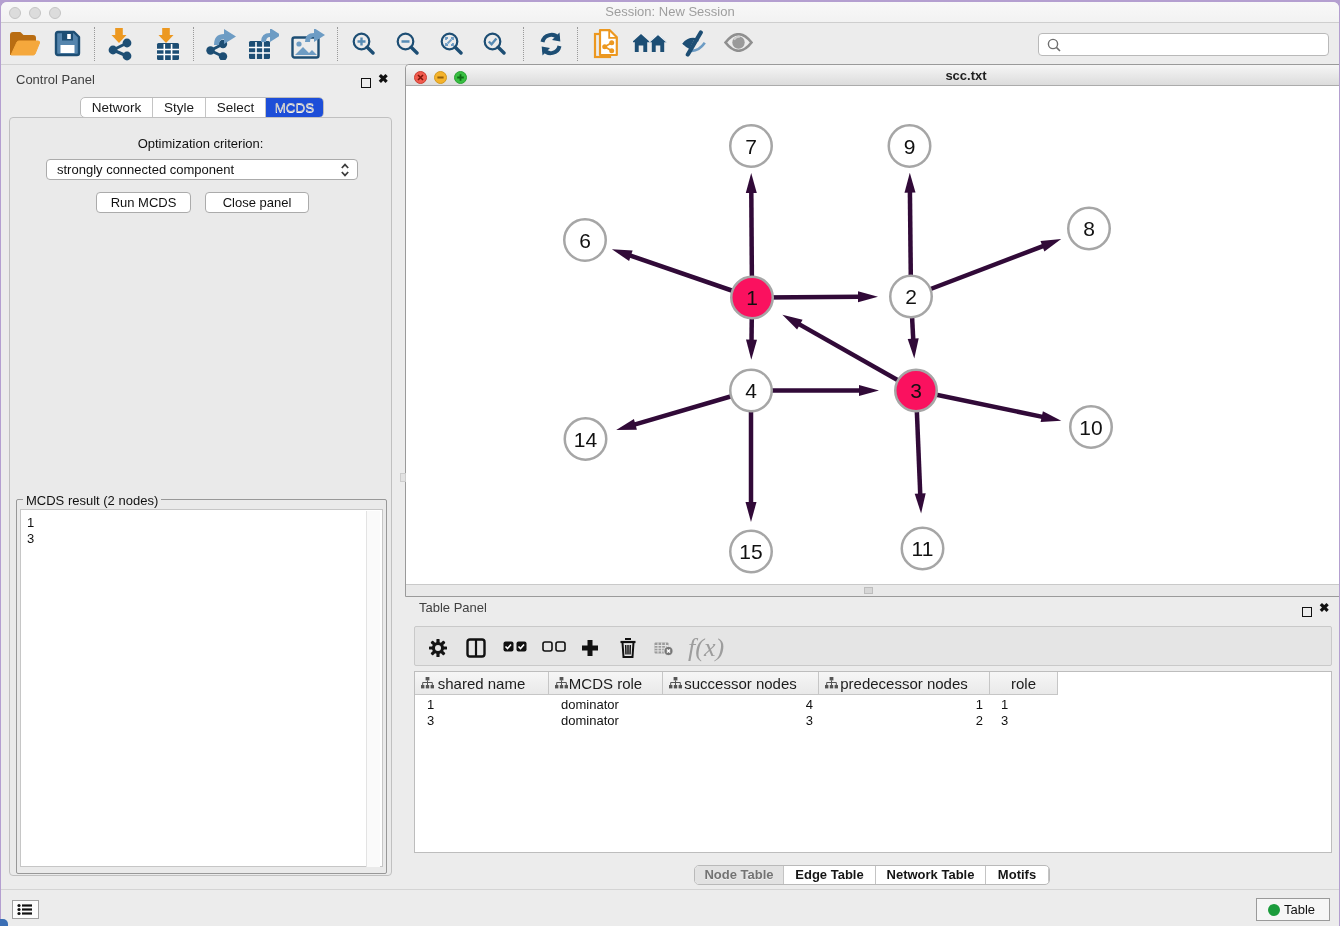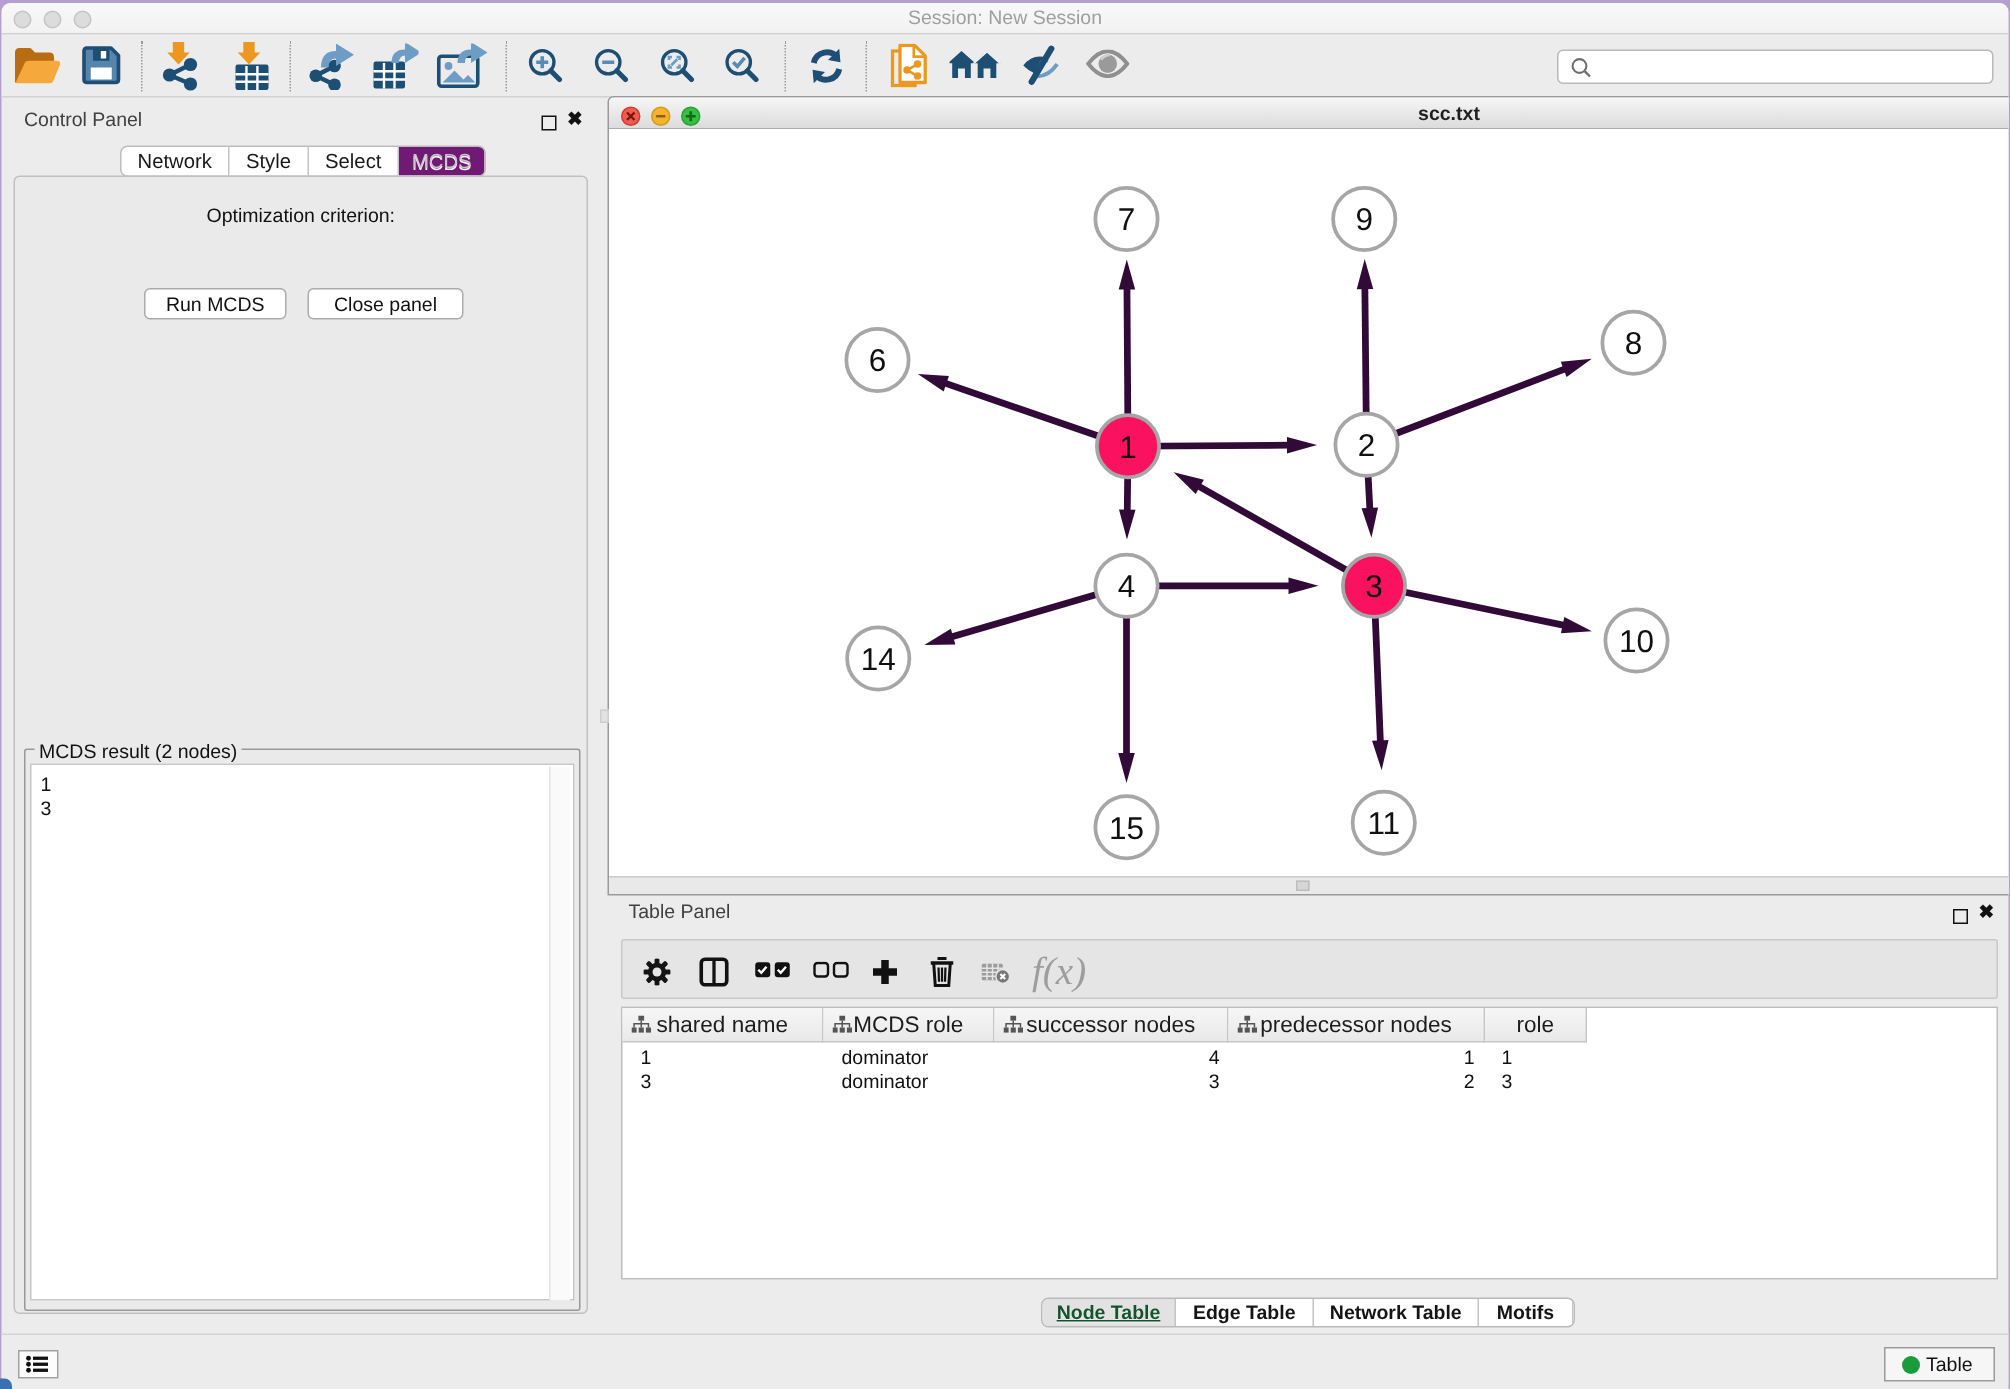--- a/index.html
+++ b/index.html
@@ -17,21 +17,21 @@
 .ticon { position:absolute; top:0; }
 #search { position:absolute; left:1037px; top:10px; width:291px; height:23px; background:#fff; border:1px solid #b9b9b9; border-radius:4px; }
 
 #cpanel { position:absolute; left:0; top:64px; width:399px; height:822px; }
 .panelhead { font-size:13px; color:#404040; }
 .winbtns { position:absolute; }
 .sqbtn { display:inline-block; width:10px; height:10px; border:1.5px solid #111; }
 .xbtn { font-size:12.5px; font-weight:bold; color:#111; }
 #tabs { position:absolute; left:79px; top:31px; width:244px; height:21px; border:1px solid #bcbcbc; border-radius:5px; background:#fff; display:flex; overflow:hidden; }
 #tabs .tab { flex:none; text-align:center; font-size:13.5px; color:#1a1a1a; line-height:19px; border-right:1px solid #c4c4c4; }
-#tabs .tab.sel { background:#701a75; color:#c6c6c6; border-right:none; text-shadow:0 1px 0 #f5f5f5; }
+#tabs .tab.sel { background:#1d4ed8; color:#c6c6c6; border-right:none; text-shadow:0 1px 0 #f5f5f5; }
 #tabpane { position:absolute; left:8px; top:51px; width:383px; height:759px; border:1px solid #c0c0c0; border-radius:4px; background:#eaeaea; }
 #optlabel { position:absolute; left:0; top:18px; width:100%; text-align:center; font-size:13px; color:#111; }
 #combo { position:absolute; left:36px; top:41px; width:312px; height:21px; background:#fff; border:1px solid #ababab; border-radius:4px; font-size:13px; color:#111; line-height:19px; padding-left:10px; }
 #combo svg { position:absolute; right:7px; top:3px; }
 .btn { position:absolute; height:21px; background:#fff; border:1px solid #ababab; border-radius:4px; font-size:13px; color:#111; text-align:center; line-height:19px; }
 #fieldset { position:absolute; left:6px; top:381px; width:371px; height:375px; border:1px solid #989898; border-radius:2px; }
 #fleg { position:absolute; left:6px; top:-7px; background:#eaeaea; padding:0 3px; font-size:13px; color:#111; }
 #mcdslist { position:absolute; left:3px; top:9px; width:363px; height:358px; background:#fff; border:1px solid #c6c6c6; font-size:13px; color:#111; padding:5px 0 0 6px; line-height:16px; }
 #mcdssb { position:absolute; right:2px; top:1px; width:14px; height:356px; background:#fafafa; border-left:1px solid #e3e3e3; }
 
@@ -46,21 +46,21 @@
 
 #tpanel { position:absolute; left:404px; top:595px; width:934px; height:291px; }
 #ttoolbar { position:absolute; left:9px; top:29px; width:918px; height:40px; background:#e5e5e5; border:1px solid #c9c9c9; border-radius:2px; }
 #thead { position:absolute; left:9px; top:74px; width:918px; height:182px; background:#fff; border:1px solid #bdbdbd; }
 .hrow { position:absolute; left:0; top:0; height:23px; display:flex; }
 .hcell { height:23px; background:linear-gradient(#f6f6f6,#e9e9e9); border-right:1px solid #c6c6c6; border-bottom:1px solid #c6c6c6; position:relative; font-size:15px; color:#1c1c1c; text-align:center; line-height:23px; }
 .trow { position:absolute; font-size:13px; color:#111; height:17px; line-height:17px; }
 .tcell { position:absolute; }
 #btabs { position:absolute; left:289px; top:268px; width:356px; height:20px; border:1px solid #b9b9b9; border-radius:5px; background:#fff; display:flex; overflow:hidden; }
 #btabs .tab { flex:none; text-align:center; font-size:13px; font-weight:bold; color:#151515; line-height:18px; border-right:1px solid #c4c4c4; }
-#btabs .tab.sel { background:#e2e2e2; color:#14532d; text-shadow:0 1px 0 #f2f2f2;text-decoration:underline; }
+#btabs .tab.sel { background:#e2e2e2; color:#737373; text-shadow:0 1px 0 #f2f2f2; }
 
 #statusbar { position:absolute; left:0; top:887px; width:100%; height:35px; background:#ececec; border-top:1px solid #d4d4d4; }
 #listbtn { position:absolute; left:11px; top:10px; width:27px; height:19px; background:#fcfcfc; border:1px solid #a0a0a0; }
 #membtn { position:absolute; left:1255px; top:8px; width:74px; height:23px; background:#f6f6f6; border:1px solid #9a9a9a; font-size:13px; color:#111; }
 #membtn .dot { position:absolute; left:11px; top:5px; width:12px; height:12px; border-radius:50%; background:#1b9c3c; }
 #membtn .mt { position:absolute; left:27px; top:3px; }
 #bluecorner { position:absolute; left:0px; top:919px; width:8px; height:7px; background:#3b6fb5; border-radius:0 5px 0 0; }
 </style>
 </head>
 <body>
@@ -206,20 +206,24 @@
     <div class="winbtns" style="left:360px;top:8px;"><span class="sqbtn"></span></div>
     <div class="winbtns xbtn" style="left:377px;top:5px;">✖</div>
     <div id="tabs">
       <div class="tab" style="width:72px;">Network</div>
       <div class="tab" style="width:53px;">Style</div>
       <div class="tab" style="width:60px;">Select</div>
       <div class="tab sel" style="width:57px;">MCDS</div>
     </div>
     <div id="tabpane">
       <div id="optlabel">Optimization criterion:</div>
+      <div id="combo">strongly connected component<svg width="10" height="14" viewBox="0 0 10 14">
+            <path d="M1.8 5 L5 1.6 L8.2 5" fill="none" stroke="#3c3c3c" stroke-width="1.7"></path>
+            <path d="M1.8 9 L5 12.4 L8.2 9" fill="none" stroke="#3c3c3c" stroke-width="1.7"></path>
+          </svg></div>
       <div class="btn" style="left:86px;top:74px;width:95px;">Run MCDS</div>
       <div class="btn" style="left:195px;top:74px;width:104px;">Close panel</div>
       <div id="fieldset">
           <div id="fleg">MCDS result (2 nodes)</div>
         <div id="mcdslist">1<br>3<div id="mcdssb"></div></div>
       </div>
     </div>
   </div>
   <div id="netwin">
     <div id="nettitle">

